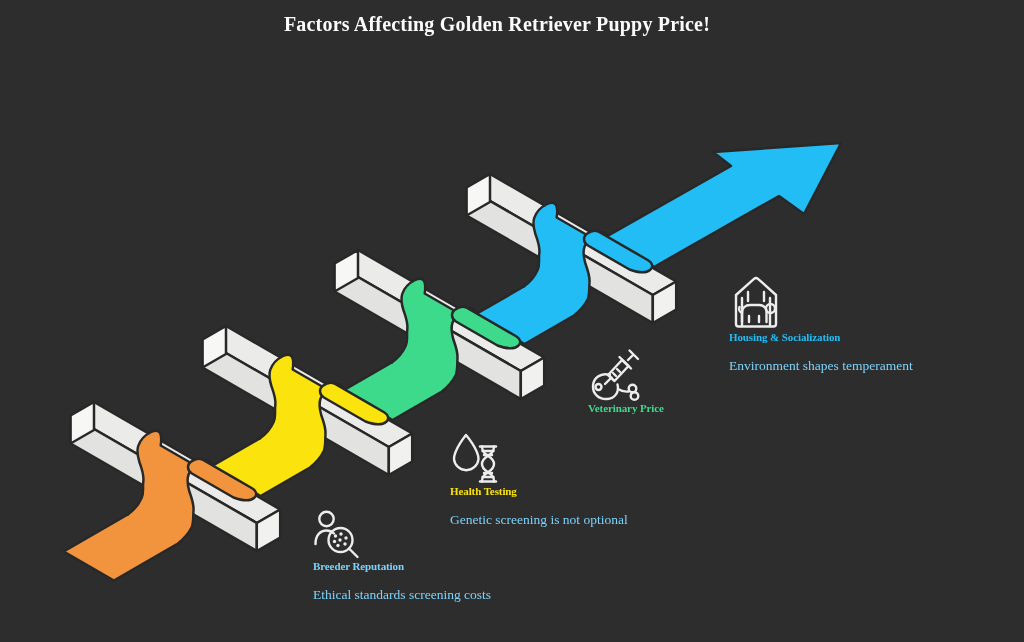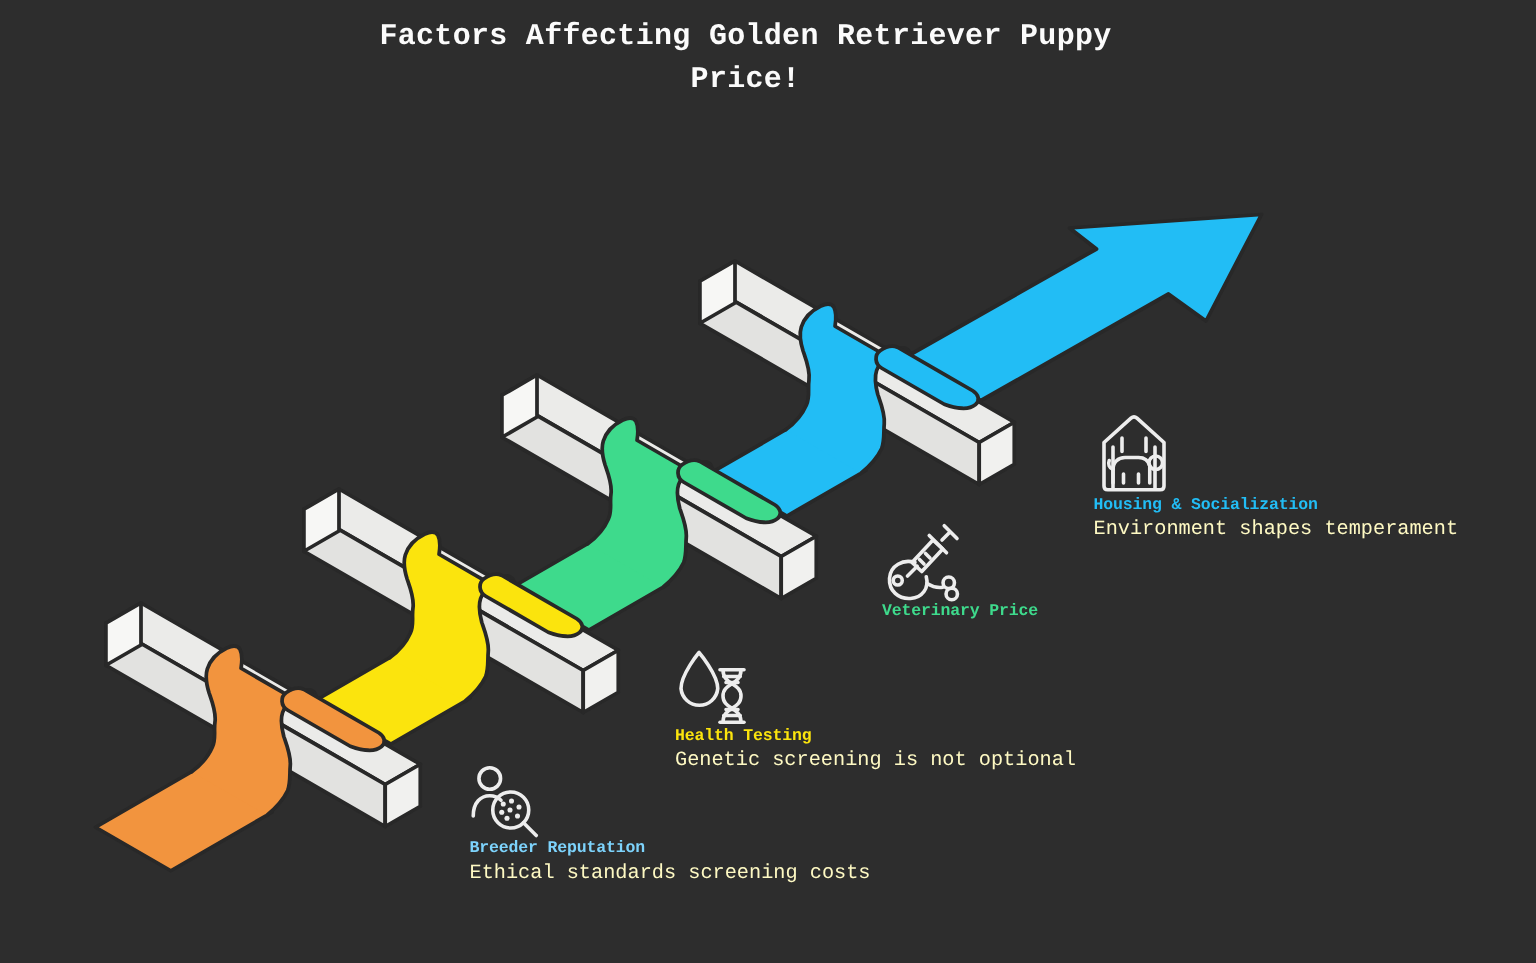--- a/index.html
+++ b/index.html
@@ -1,41 +1,41 @@
 <!DOCTYPE html>
 <html><head>
 <meta charset="utf-8">
 <style>
   html,body{margin:0;padding:0;}
   .canvas{
     position:relative;
     width:1024px;height:642px;
     overflow:hidden;
-    font-family:Liberation Mono, monospace;
+    font-family:Liberation Serif, serif;
   }
   .title{
     position:absolute;left:252px;top:10px;width:490px;
     text-align:center;font-size:20px;line-height:29px;font-weight:700;
     color:#fbfbfb;letter-spacing:.2px;
   }
   .scene{position:absolute;left:0;top:0;}
   
   .rf{fill:currentColor;stroke:none;}
   .rs{fill:none;stroke:var(--outline);stroke-width:2.5;stroke-linejoin:round;stroke-linecap:round;}
   .rb{fill:currentColor;stroke:var(--outline);stroke-width:2.5;stroke-linejoin:round;stroke-linecap:round;}
   
   .bt{fill:var(--bar-top);}
   .bf{fill:var(--bar-front);}
   .be{fill:var(--bar-end);}
   .bc{fill:var(--bar-cap);}
   .bar path{stroke:var(--outline);stroke-width:2.5;stroke-linejoin:round;}
   
   .factor{position:absolute;}
   .factor .name{font-size:11px;font-weight:700;letter-spacing:-.1px;white-space:nowrap;}
-  .factor .desc{font-size:13.5px;line-height:22px;color:#fef9c3;}
+  .factor .desc{font-size:13.5px;line-height:22px;color:#7dd3fc;margin-top:12px;}
   .ficon{display:block;}
   .ic{fill:none;stroke:#ededed;stroke-width:2.4;stroke-linecap:round;stroke-linejoin:round;}
   .id{fill:#ededed;stroke:none;}
 </style>
 </head>
 <body>
 
 <div class="canvas" style="background: rgb(45, 45, 45);">
 
   <div class="title">Factors Affecting Golden Retriever Puppy Price!</div>

